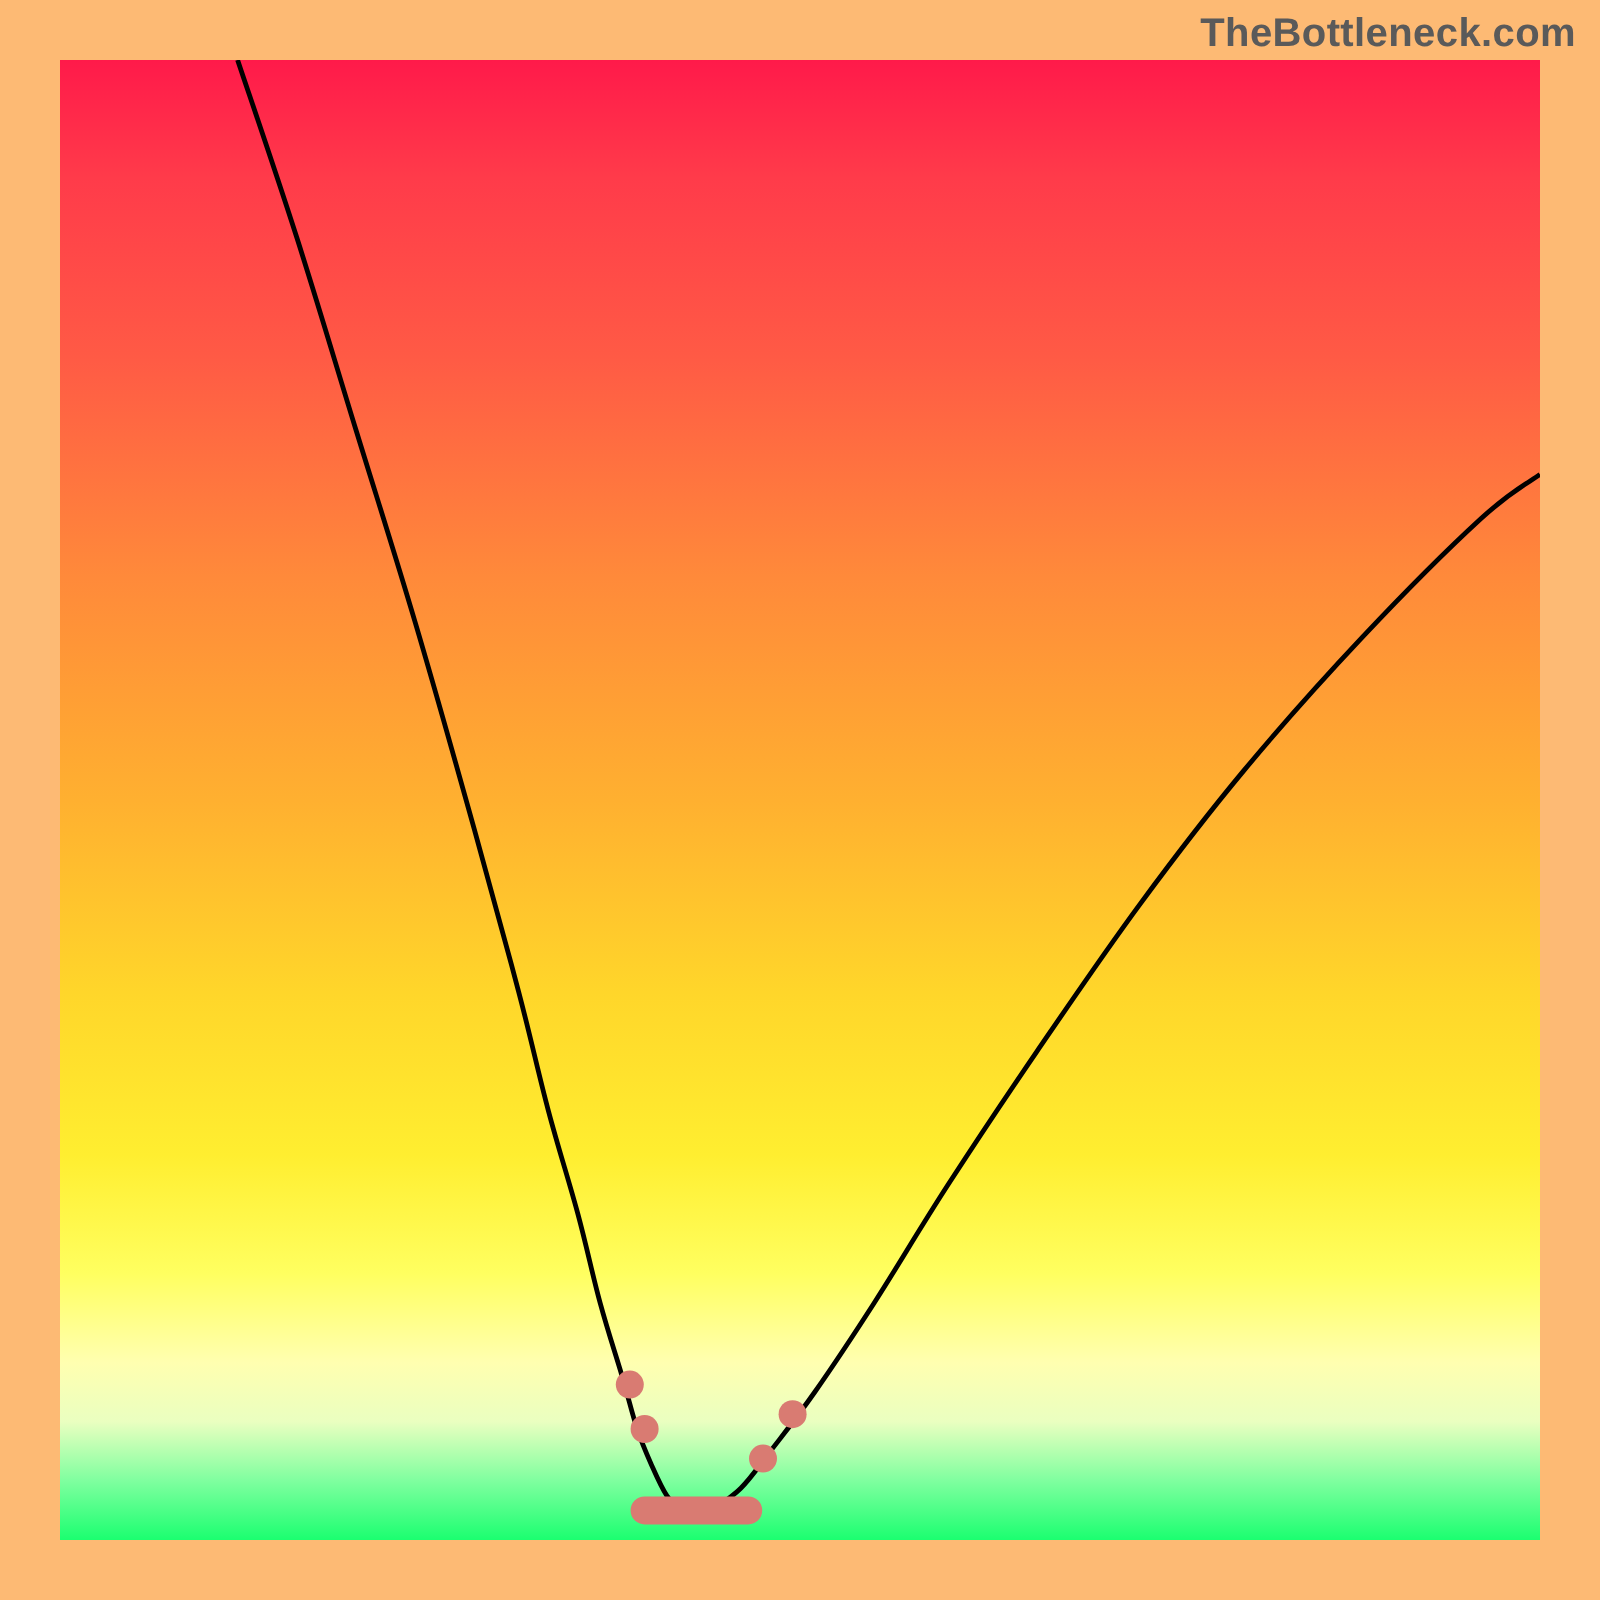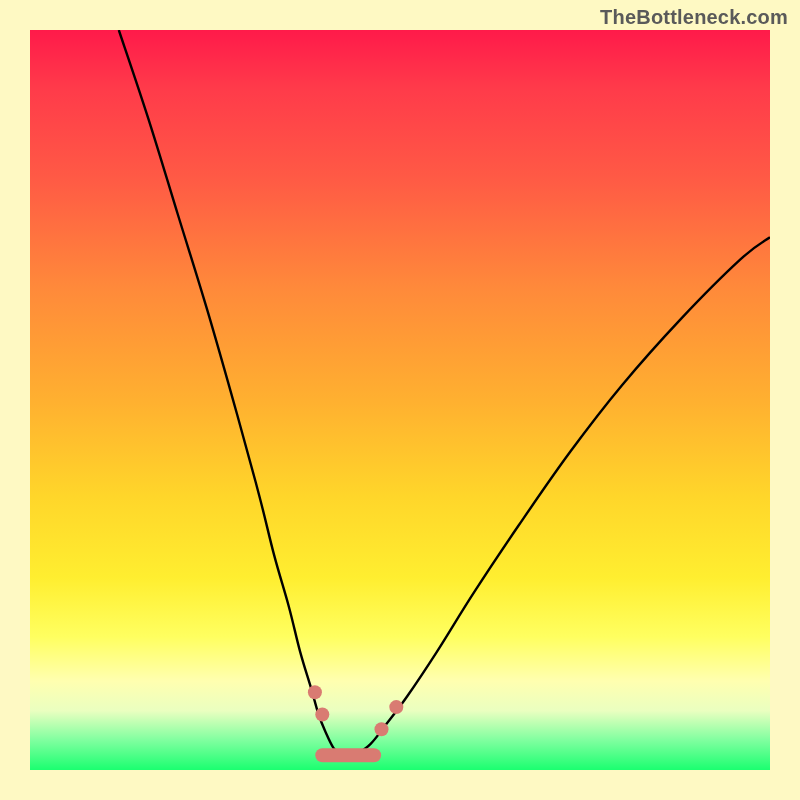--- a/index.html
+++ b/index.html
@@ -1,20 +1,20 @@
 <!DOCTYPE html>
 <html><head>
 <meta charset="utf-8">
 <style>
   * { margin: 0; padding: 0; box-sizing: border-box; }
   html, body { width: 800px; height: 800px; overflow: hidden; background: #000; }
   .frame {
     width: 800px;
     height: 800px;
-    background: #fef9c3;
+    background: #fdba74;
     position: relative;
   }
   .plot-area {
     position: absolute;
     left: 30px;
     top: 30px;
     width: 740px;
     height: 740px;
     
     background: linear-gradient(

